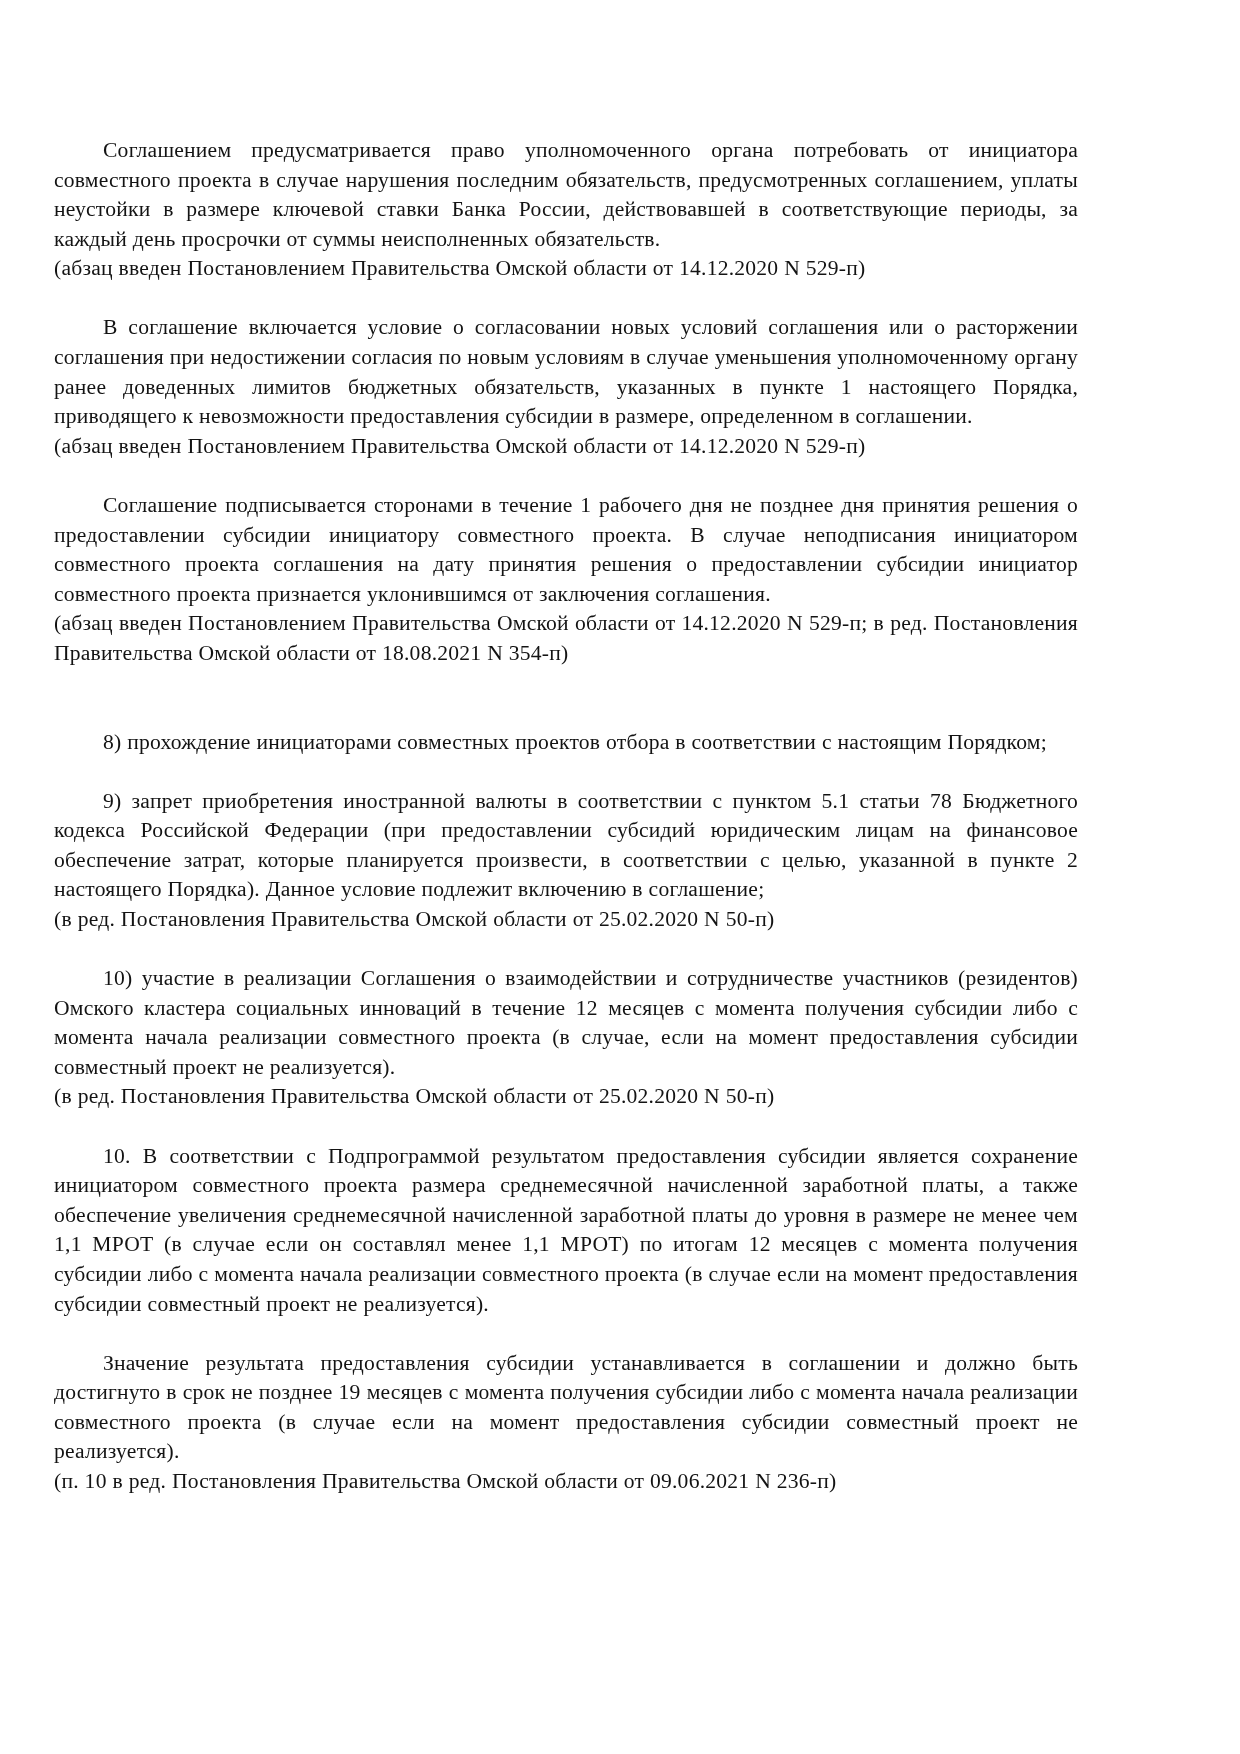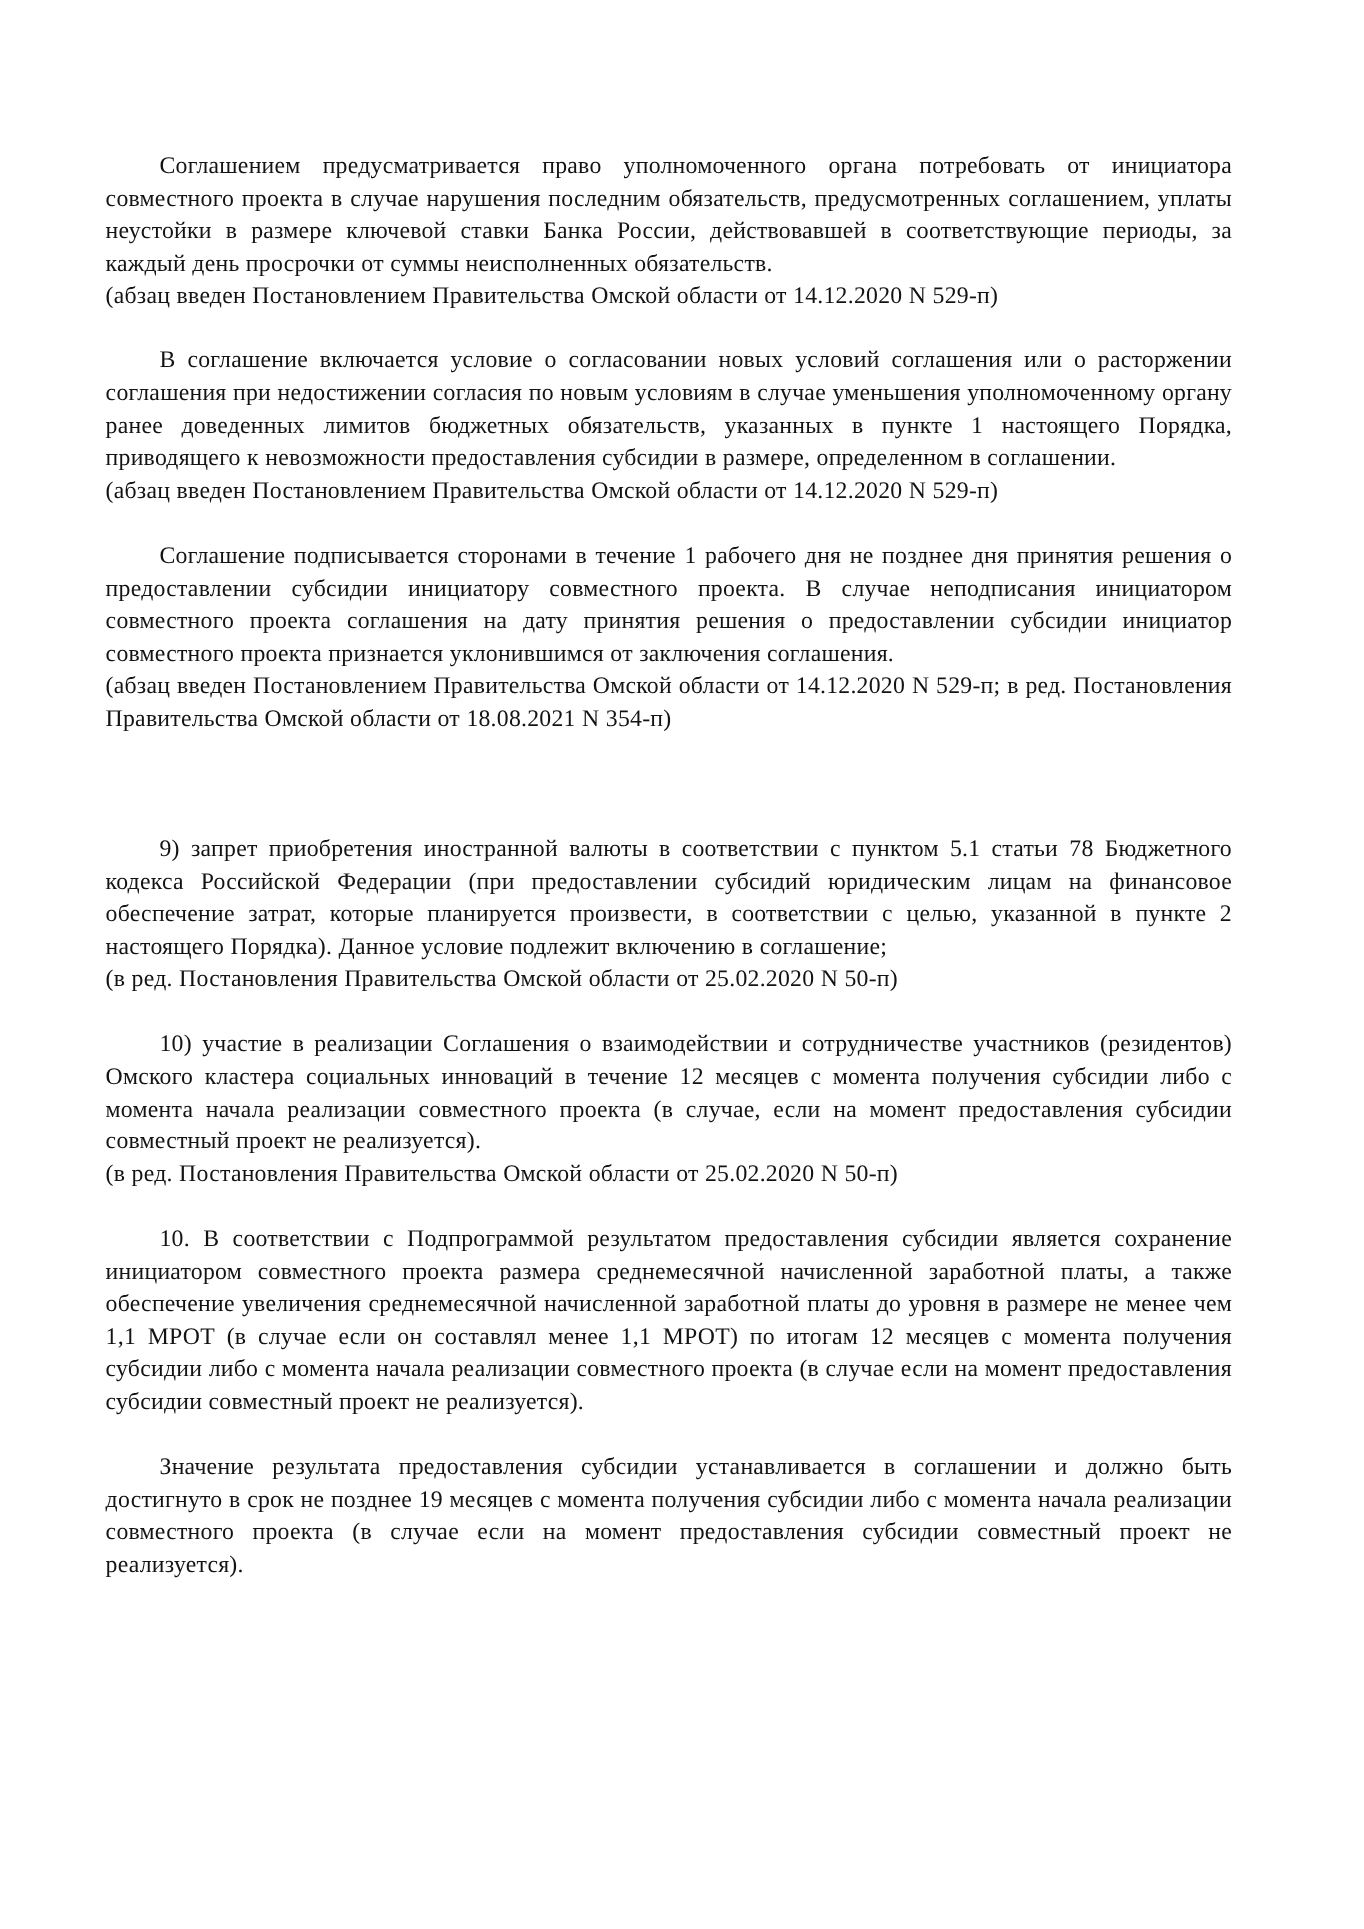--- a/index.html
+++ b/index.html
@@ -12,21 +12,21 @@
     height: 1754px;
     font-family: "Liberation Serif", "DejaVu Serif", serif;
     color: #111111;
     -webkit-font-smoothing: antialiased;
   }
   #page {
     position: relative;
     width: 1240px;
     height: 1754px;
     box-sizing: border-box;
-    padding: 136px 106px 0 96px;
+    padding: 136px 106px 0 54px;
     background: #ffffff;
   }
   .doc-body {
     width: 1024px;
   }
   p.para {
     margin: 0;
     font-size: 21.6px;
     line-height: 29.6px;
     text-align: justify;
@@ -59,36 +59,38 @@
     <div class="gap-lg"></div>
 
     <p class="para">Соглашение подписывается сторонами в течение 1 рабочего дня не позднее дня принятия решения о предоставлении субсидии инициатору совместного проекта. В случае неподписания инициатором совместного проекта соглашения на дату принятия решения о предоставлении субсидии инициатор совместного проекта признается уклонившимся от заключения соглашения.</p>
     <p class="para noindent">(абзац введен Постановлением Правительства Омской области от 14.12.2020 N 529-п; в ред. Постановления Правительства Омской области от 18.08.2021 N 354-п)</p>
 
     <div class="gap-md"></div>
 
 
     <div class="gap-md"></div>
 
+    <p class="para">8) прохождение инициаторами совместных проектов отбора в соответствии с настоящим Порядком;</p>
 
     <div class="gap-md"></div>
 
     <p class="para">9) запрет приобретения иностранной валюты в соответствии с пунктом 5.1 статьи 78 Бюджетного кодекса Российской Федерации (при предоставлении субсидий юридическим лицам на финансовое обеспечение затрат, которые планируется произвести, в соответствии с целью, указанной в пункте 2 настоящего Порядка). Данное условие подлежит включению в соглашение;</p>
     <p class="para noindent">(в ред. Постановления Правительства Омской области от 25.02.2020 N 50-п)</p>
 
     <div class="gap-lg"></div>
 
     <p class="para">10) участие в реализации Соглашения о взаимодействии и сотрудничестве участников (резидентов) Омского кластера социальных инноваций в течение 12 месяцев с момента получения субсидии либо с момента начала реализации совместного проекта (в случае, если на момент предоставления субсидии совместный проект не реализуется).</p>
     <p class="para noindent">(в ред. Постановления Правительства Омской области от 25.02.2020 N 50-п)</p>
 
     <div class="gap-lg"></div>
 
     <p class="para">10. В соответствии с Подпрограммой результатом предоставления субсидии является сохранение инициатором совместного проекта размера среднемесячной начисленной заработной платы, а также обеспечение увеличения среднемесячной начисленной заработной платы до уровня в размере не менее чем 1,1 МРОТ (в случае если он составлял менее 1,1 МРОТ) по итогам 12 месяцев с момента получения субсидии либо с момента начала реализации совместного проекта (в случае если на момент предоставления субсидии совместный проект не реализуется).</p>
 
     <div class="gap-lg"></div>
 
     <p class="para">Значение результата предоставления субсидии устанавливается в соглашении и должно быть достигнуто в срок не позднее 19 месяцев с момента получения субсидии либо с момента начала реализации совместного проекта (в случае если на момент предоставления субсидии совместный проект не реализуется).</p>
+    <p class="para noindent">(п. 10 в ред. Постановления Правительства Омской области от 09.06.2021 N 236-п)</p>
 
     <div class="gap-md"></div>
 
 
   </div>
 </div>
 
 </body></html>

